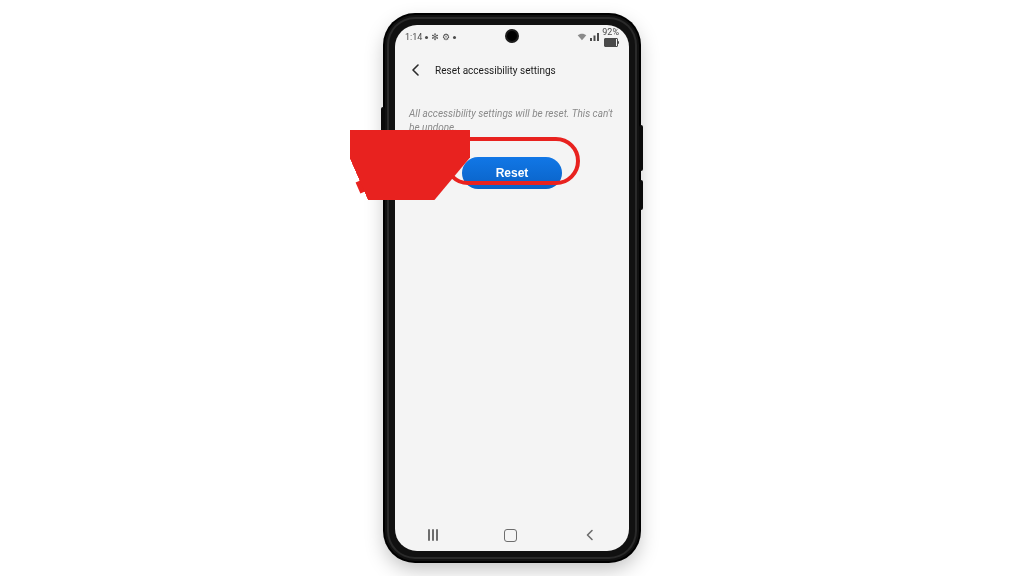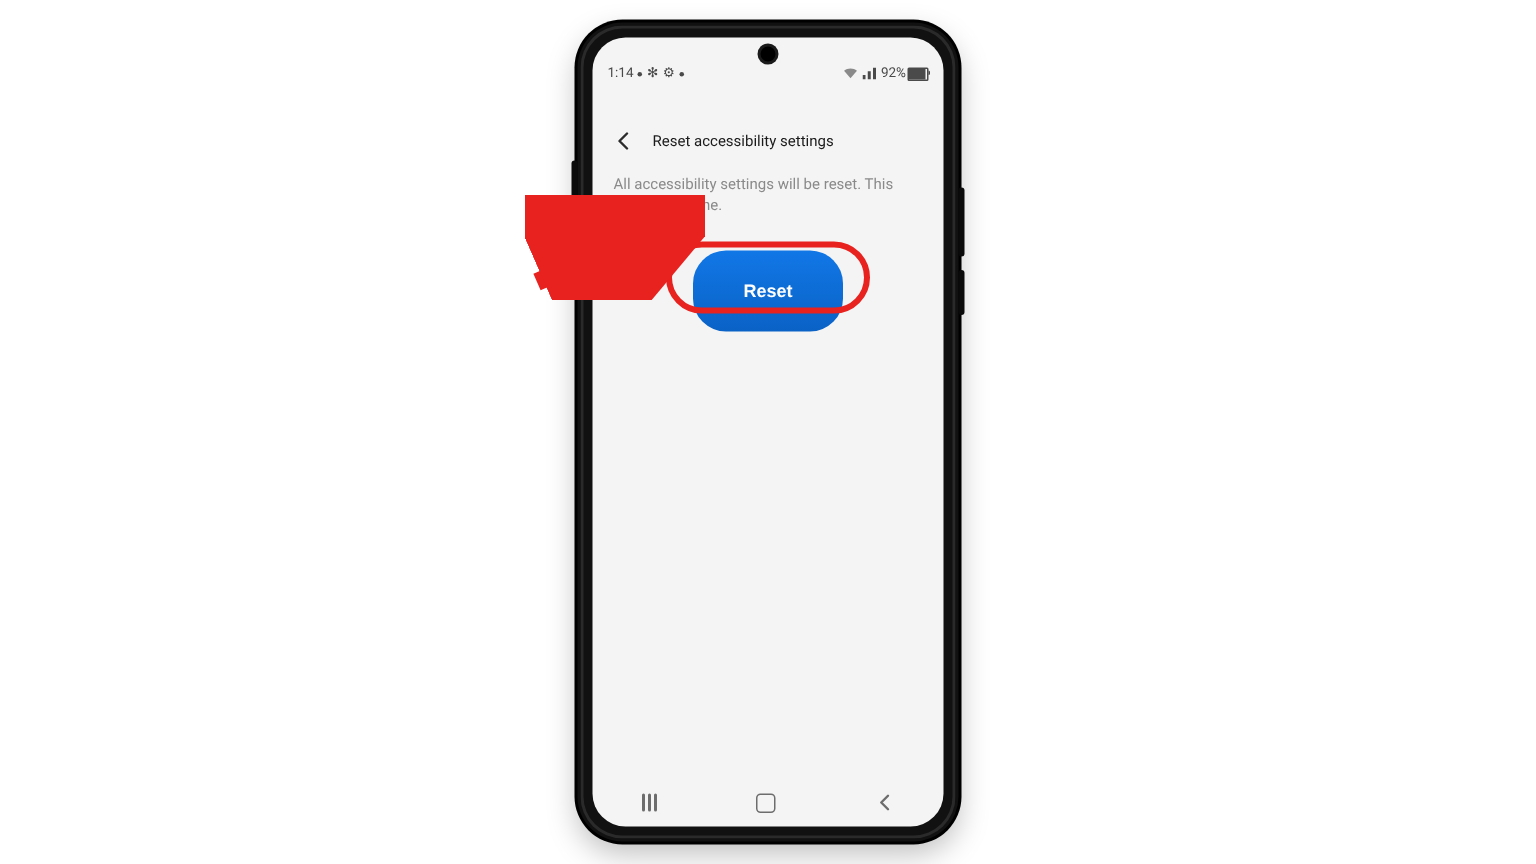--- a/index.html
+++ b/index.html
@@ -67,33 +67,33 @@
     background: #000;
     border-radius: 50%;
     box-shadow: 0 0 0 2px #1b1b1b;
     z-index: 5;
   }
 
   
   .status-bar {
     height: 24px;
     flex: 0 0 24px;
-    padding: 12px 10px;
+    padding: 0 10px;
     font-size: 9px;
     color: #4a4a4a;
     display: flex;
     align-items: center;
     justify-content: space-between;
   }
   .status-left { display:flex; align-items:center; gap:3px;}
   .status-left .dot{ width:3px;height:3px;border-radius:50%;background:#4a4a4a;display:inline-block;}
   .status-left .gear{font-size:9px;line-height:1;}
   .status-right{ display:flex; align-items:center; gap:3px;}
   .status-right svg{display:block;}
-  .batt-wrap{display:flex;align-items:center;gap:1px;}
+  .batt-wrap{display:flex;align-items:center;gap:1px;flex-direction:column;}
   .battery{
     width:12px;height:7px;border:1px solid #4a4a4a;border-radius:1px;position:relative;
   }
   .battery::after{content:"";position:absolute;right:-2px;top:1.5px;width:1.5px;height:3px;background:#4a4a4a;border-radius:0 1px 1px 0;}
   .battery .fill{position:absolute;left:0;top:0;bottom:0;width:92%;background:#4a4a4a;}
 
   
   .titlebar {
     height: 42px;
     flex: 0 0 42px;
@@ -112,36 +112,37 @@
 
   
   .body-area{
     flex:1 1 auto;
     padding: 0 14px;
   }
   .desc{
     font-size: 10px;
     line-height: 1.4;
     color:#8a8a8a;
-    margin-top: 2px;
+    margin-top: 16px;
+    font-style: italic;
   }
   .reset-wrap{
     margin-top: 22px;
     display:flex;
     justify-content:center;
   }
   .reset-btn{
     background:#0b6ad6;
     background: linear-gradient(#1177e6,#0a62c6);
     color:#fff;
     font-size:12px;
     font-weight:600;
     border:none;
     border-radius: 22px;
-    padding: 20px 34px;
+    padding: 9px 34px;
     cursor:pointer;
   }
 
   
   .highlight{
     position:absolute;
     border:4px solid #e8221f;
     border-radius: 26px;
     width: 128px;
     height: 40px;

